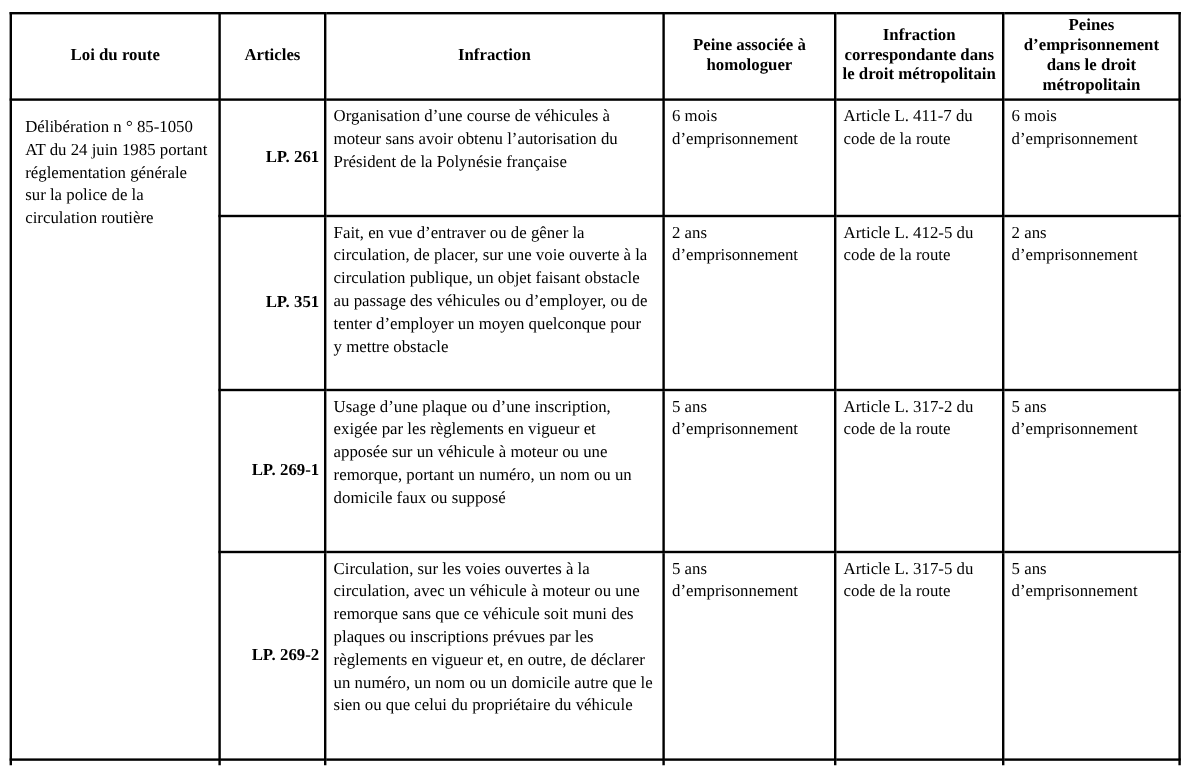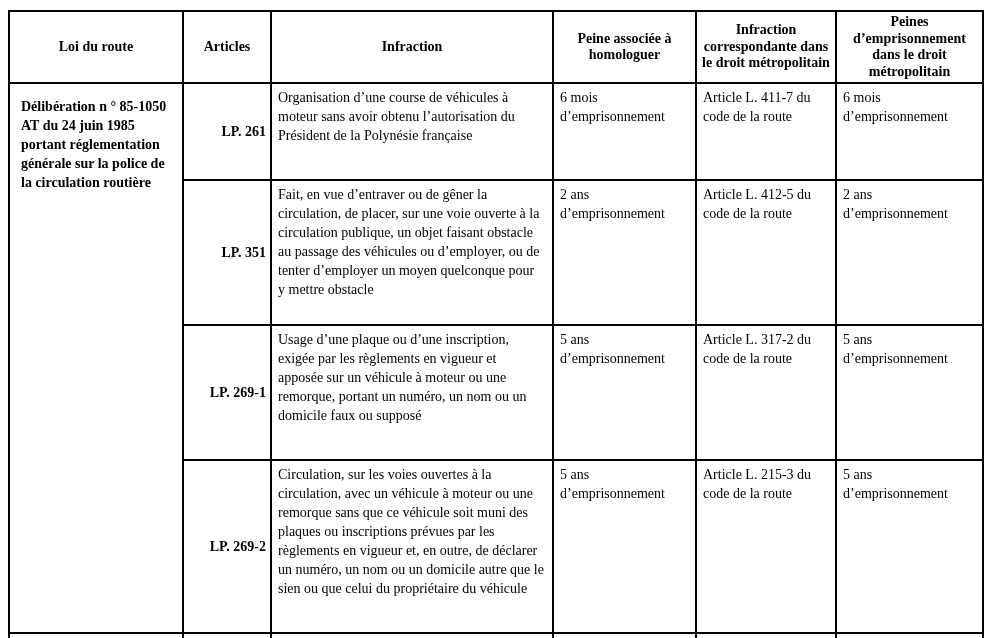--- a/index.html
+++ b/index.html
@@ -37,21 +37,21 @@
     word-wrap: break-word;
   }
   .law-table th {
     font-weight: bold;
     text-align: center;
     vertical-align: middle;
     line-height: 16.5px;
     padding: 2px 4px;
   }
   td.law-cell {
-    font-weight: bold;
+    font-weight: normal;
     vertical-align: top;
     padding: 13px 8px 16px 11px;
   }
   td.article-cell {
     font-weight: bold;
     text-align: right;
     vertical-align: middle;
     padding: 2px 4px;
   }
   tr.header-row   { height: 68px; }
@@ -106,21 +106,21 @@
         <td>Usage d’une plaque ou d’une inscription, exigée par les règlements en vigueur et apposée sur un véhicule à moteur ou une remorque, portant un numéro, un nom ou un domicile faux ou supposé</td>
         <td>5 ans d’emprisonnement</td>
         <td>Article L. 317-2 du code de la route</td>
         <td>5 ans d’emprisonnement</td>
       </tr>
 
       <tr class="row-4">
         <td class="article-cell">LP. 269-2</td>
         <td>Circulation, sur les voies ouvertes à la circulation, avec un véhicule à moteur ou une remorque sans que ce véhicule soit muni des plaques ou inscriptions prévues par les règlements en vigueur et, en outre, de déclarer un numéro, un nom ou un domicile autre que le sien ou que celui du propriétaire du véhicule</td>
         <td>5 ans d’emprisonnement</td>
-        <td>Article L. 215-3 du code de la route</td>
+        <td>Article L. 317-5 du code de la route</td>
         <td>5 ans d’emprisonnement</td>
       </tr>
 
       <tr class="row-partial">
         <td></td>
         <td></td>
         <td></td>
         <td></td>
         <td></td>
         <td></td>

